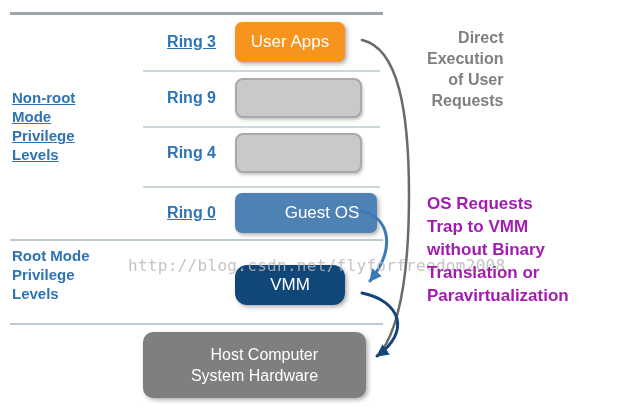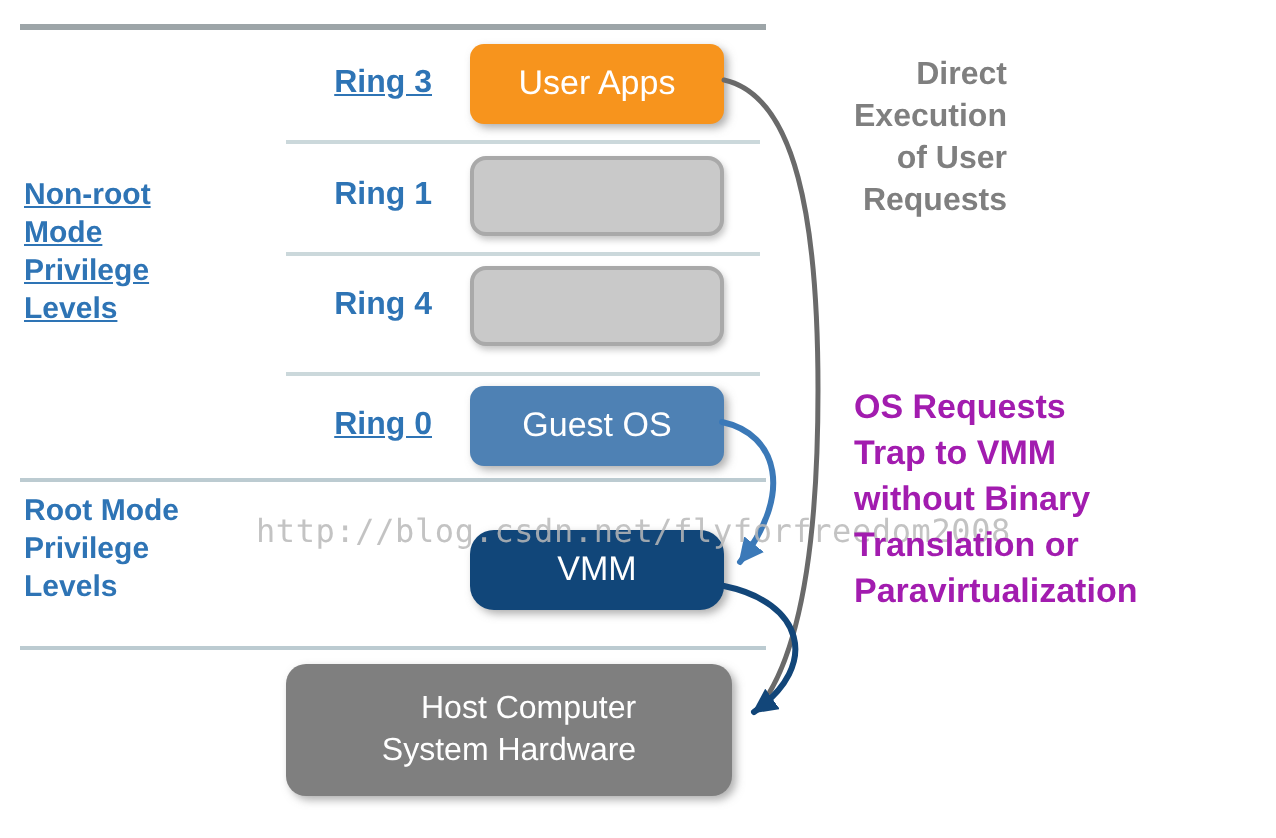--- a/index.html
+++ b/index.html
@@ -12,21 +12,21 @@
   .topline{position:absolute;height:3px;background:#9DA5A8;}
   .ringlabel{
     position:absolute;left:140px;width:76px;text-align:right;
     color:#2E74B5;font-weight:bold;font-size:16px;line-height:20px;z-index:3;
   }
   .sidelabel{
     position:absolute;left:12px;width:125px;color:#2E74B5;font-weight:bold;
     font-size:15px;line-height:19px;white-space:pre-line;z-index:3;
   }
   .box{
-    position:absolute;left:235px;width:127px;height:40px;border-radius:7px;
+    position:absolute;left:235px;width:110px;height:40px;border-radius:7px;
     display:flex;align-items:center;justify-content:center;color:#fff;
     font-size:17px;z-index:2;box-shadow:2px 2px 4px rgba(110,110,110,0.55);
   }
   .box.empty{
     border:2px solid #A9A9A9;width:123px;height:36px;border-radius:8px;
     box-shadow:1px 2px 3px rgba(130,130,130,0.45);
   }
   .note{
     position:absolute;left:427px;white-space:pre-line;font-weight:bold;z-index:7;
   }
@@ -60,28 +60,28 @@
 
   <div class="sidelabel" style="top:88px;text-decoration:underline;">Non-root
 Mode
 Privilege
 Levels</div>
   <div class="sidelabel" style="top:246px;">Root Mode
 Privilege
 Levels</div>
 
   <div class="ringlabel" style="top:32px;text-decoration:underline;">Ring 3</div>
-  <div class="ringlabel" style="top:88px;">Ring 1</div>
+  <div class="ringlabel" style="top:88px;">Ring 9</div>
   <div class="ringlabel" style="top:143px;">Ring 4</div>
   <div class="ringlabel" style="top:203px;text-decoration:underline;">Ring 0</div>
 
   <div class="box" style="top: 22px; background: rgb(247, 148, 29);">User Apps</div>
   <div class="box empty" style="top: 78px; background: rgb(201, 201, 201);"></div>
   <div class="box empty" style="top: 133px; background: rgb(201, 201, 201);"></div>
-  <div class="box" style="top: 193px; background: rgb(78, 129, 180);">Guest OS</div>
+  <div class="box" style="top: 193px; background: rgb(78, 129, 180); padding-left: 32px;">Guest OS</div>
   <div class="box" style="top: 265px; background: rgb(17, 70, 121); border-radius: 12px;">VMM</div>
 
   <div class="hw" style="top: 332px; background: rgb(127, 127, 127);">Host Computer
 System Hardware</div>
 
   <div class="note gray" style="top:27px;">Direct
 Execution
 of User
 Requests</div>
   <div class="note blue" style="top:192px;">OS Requests

